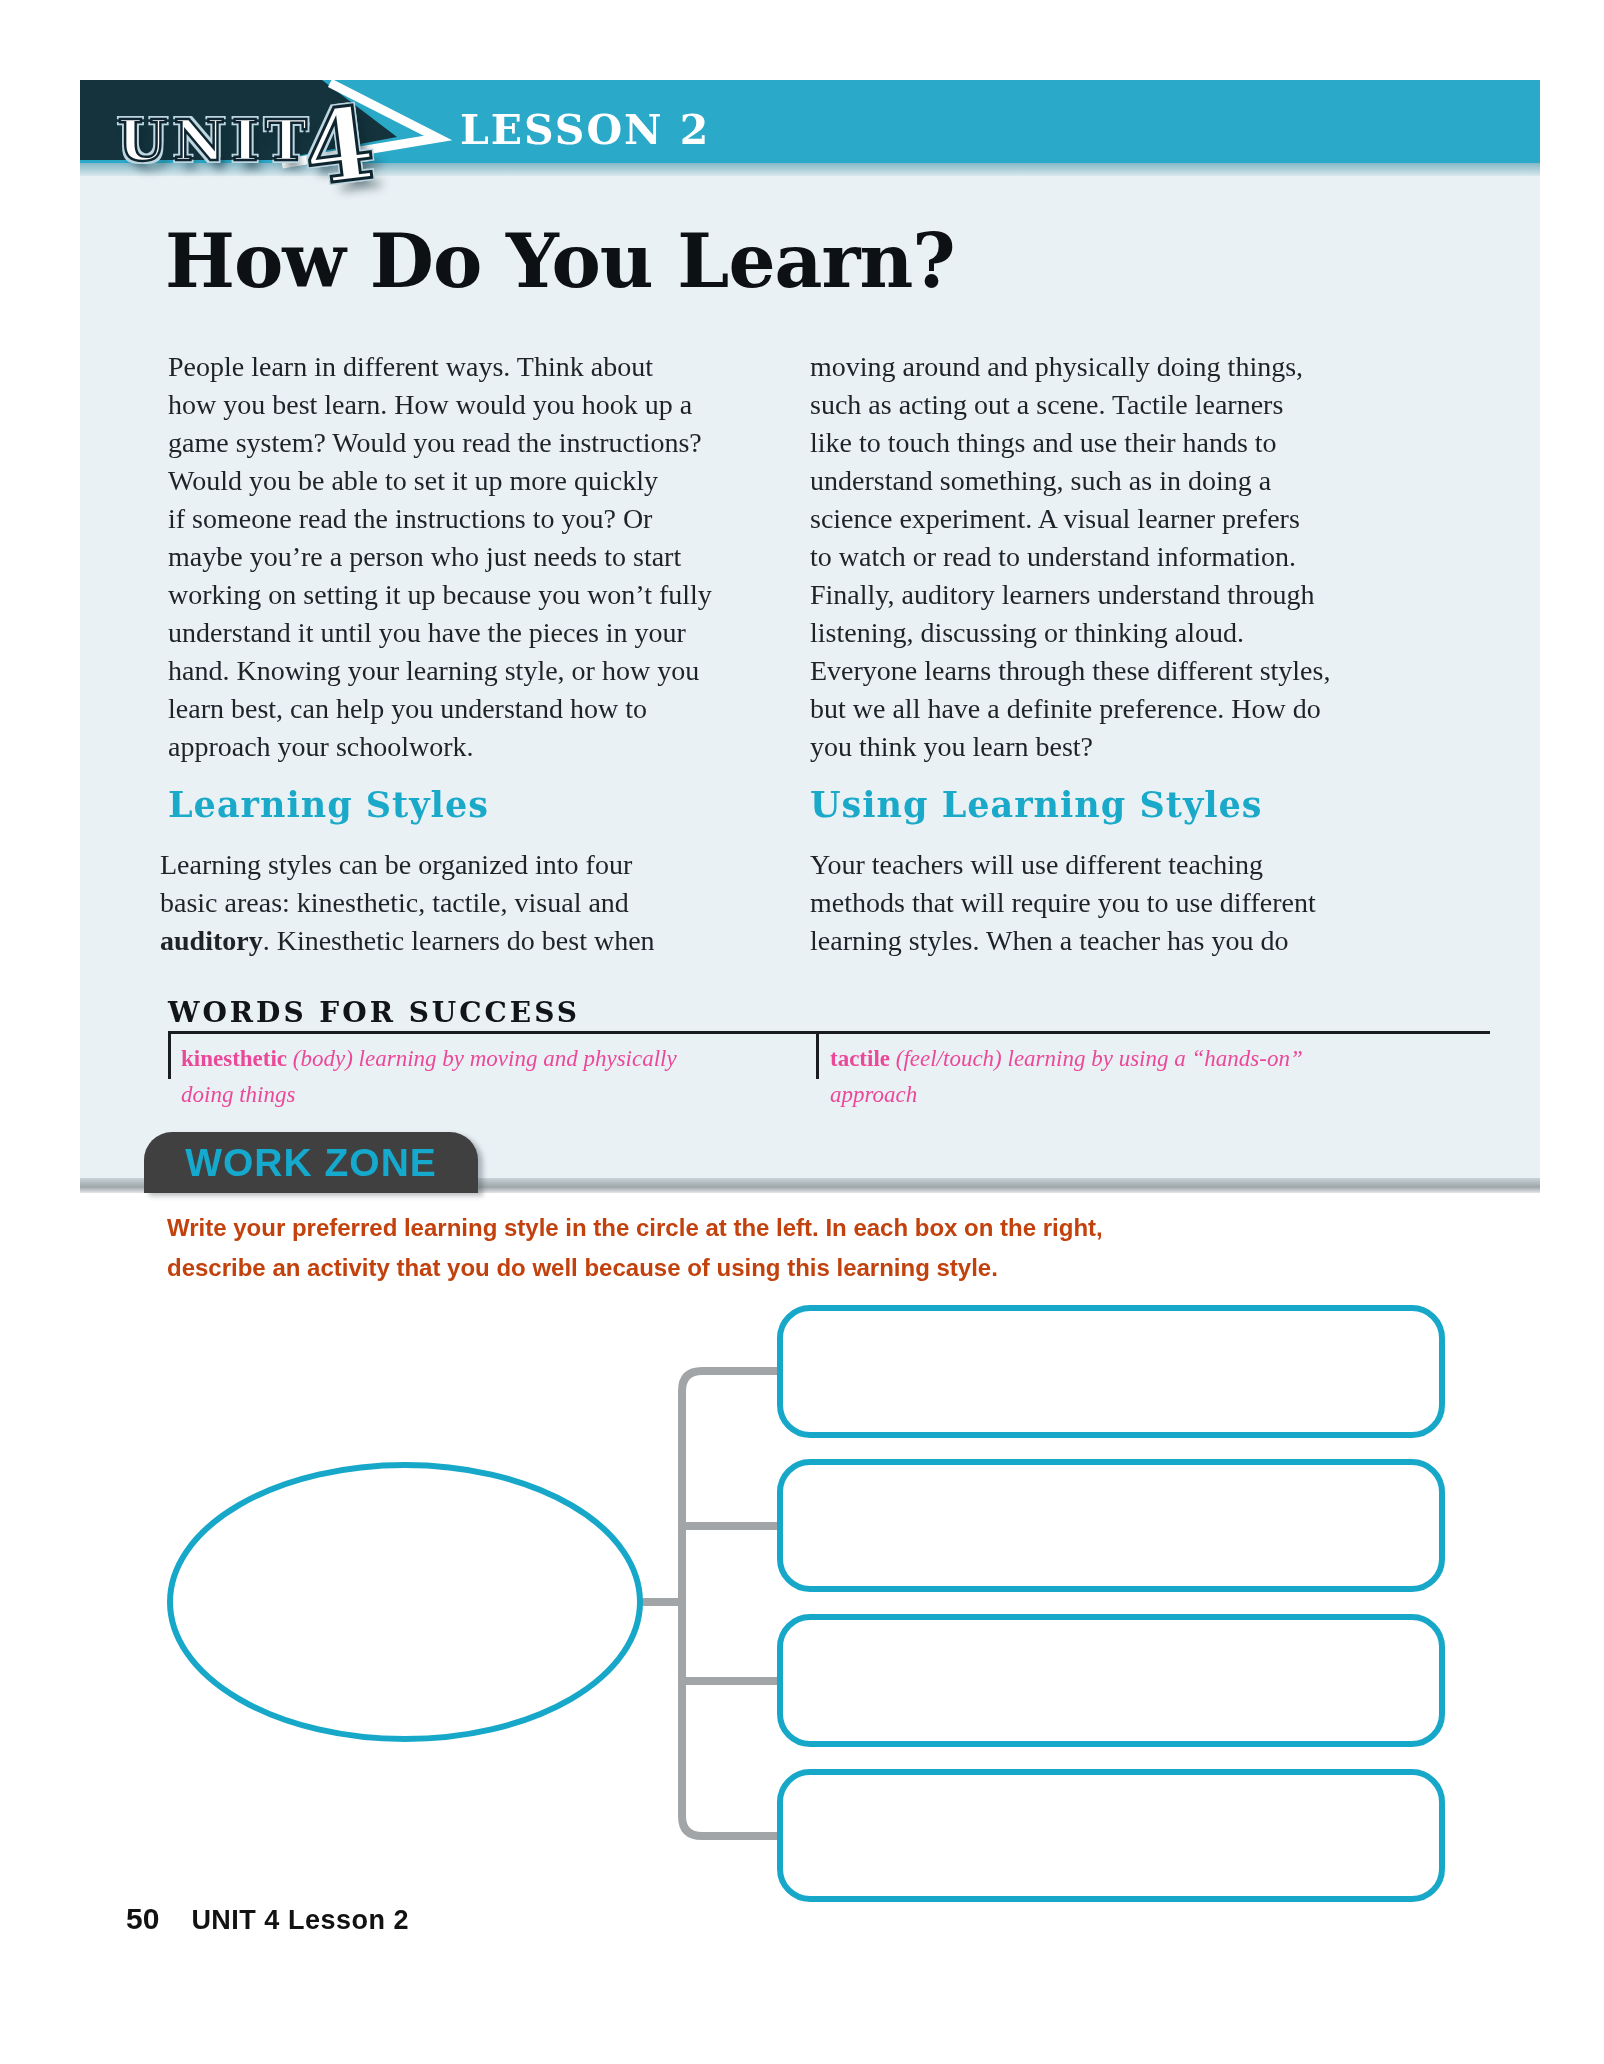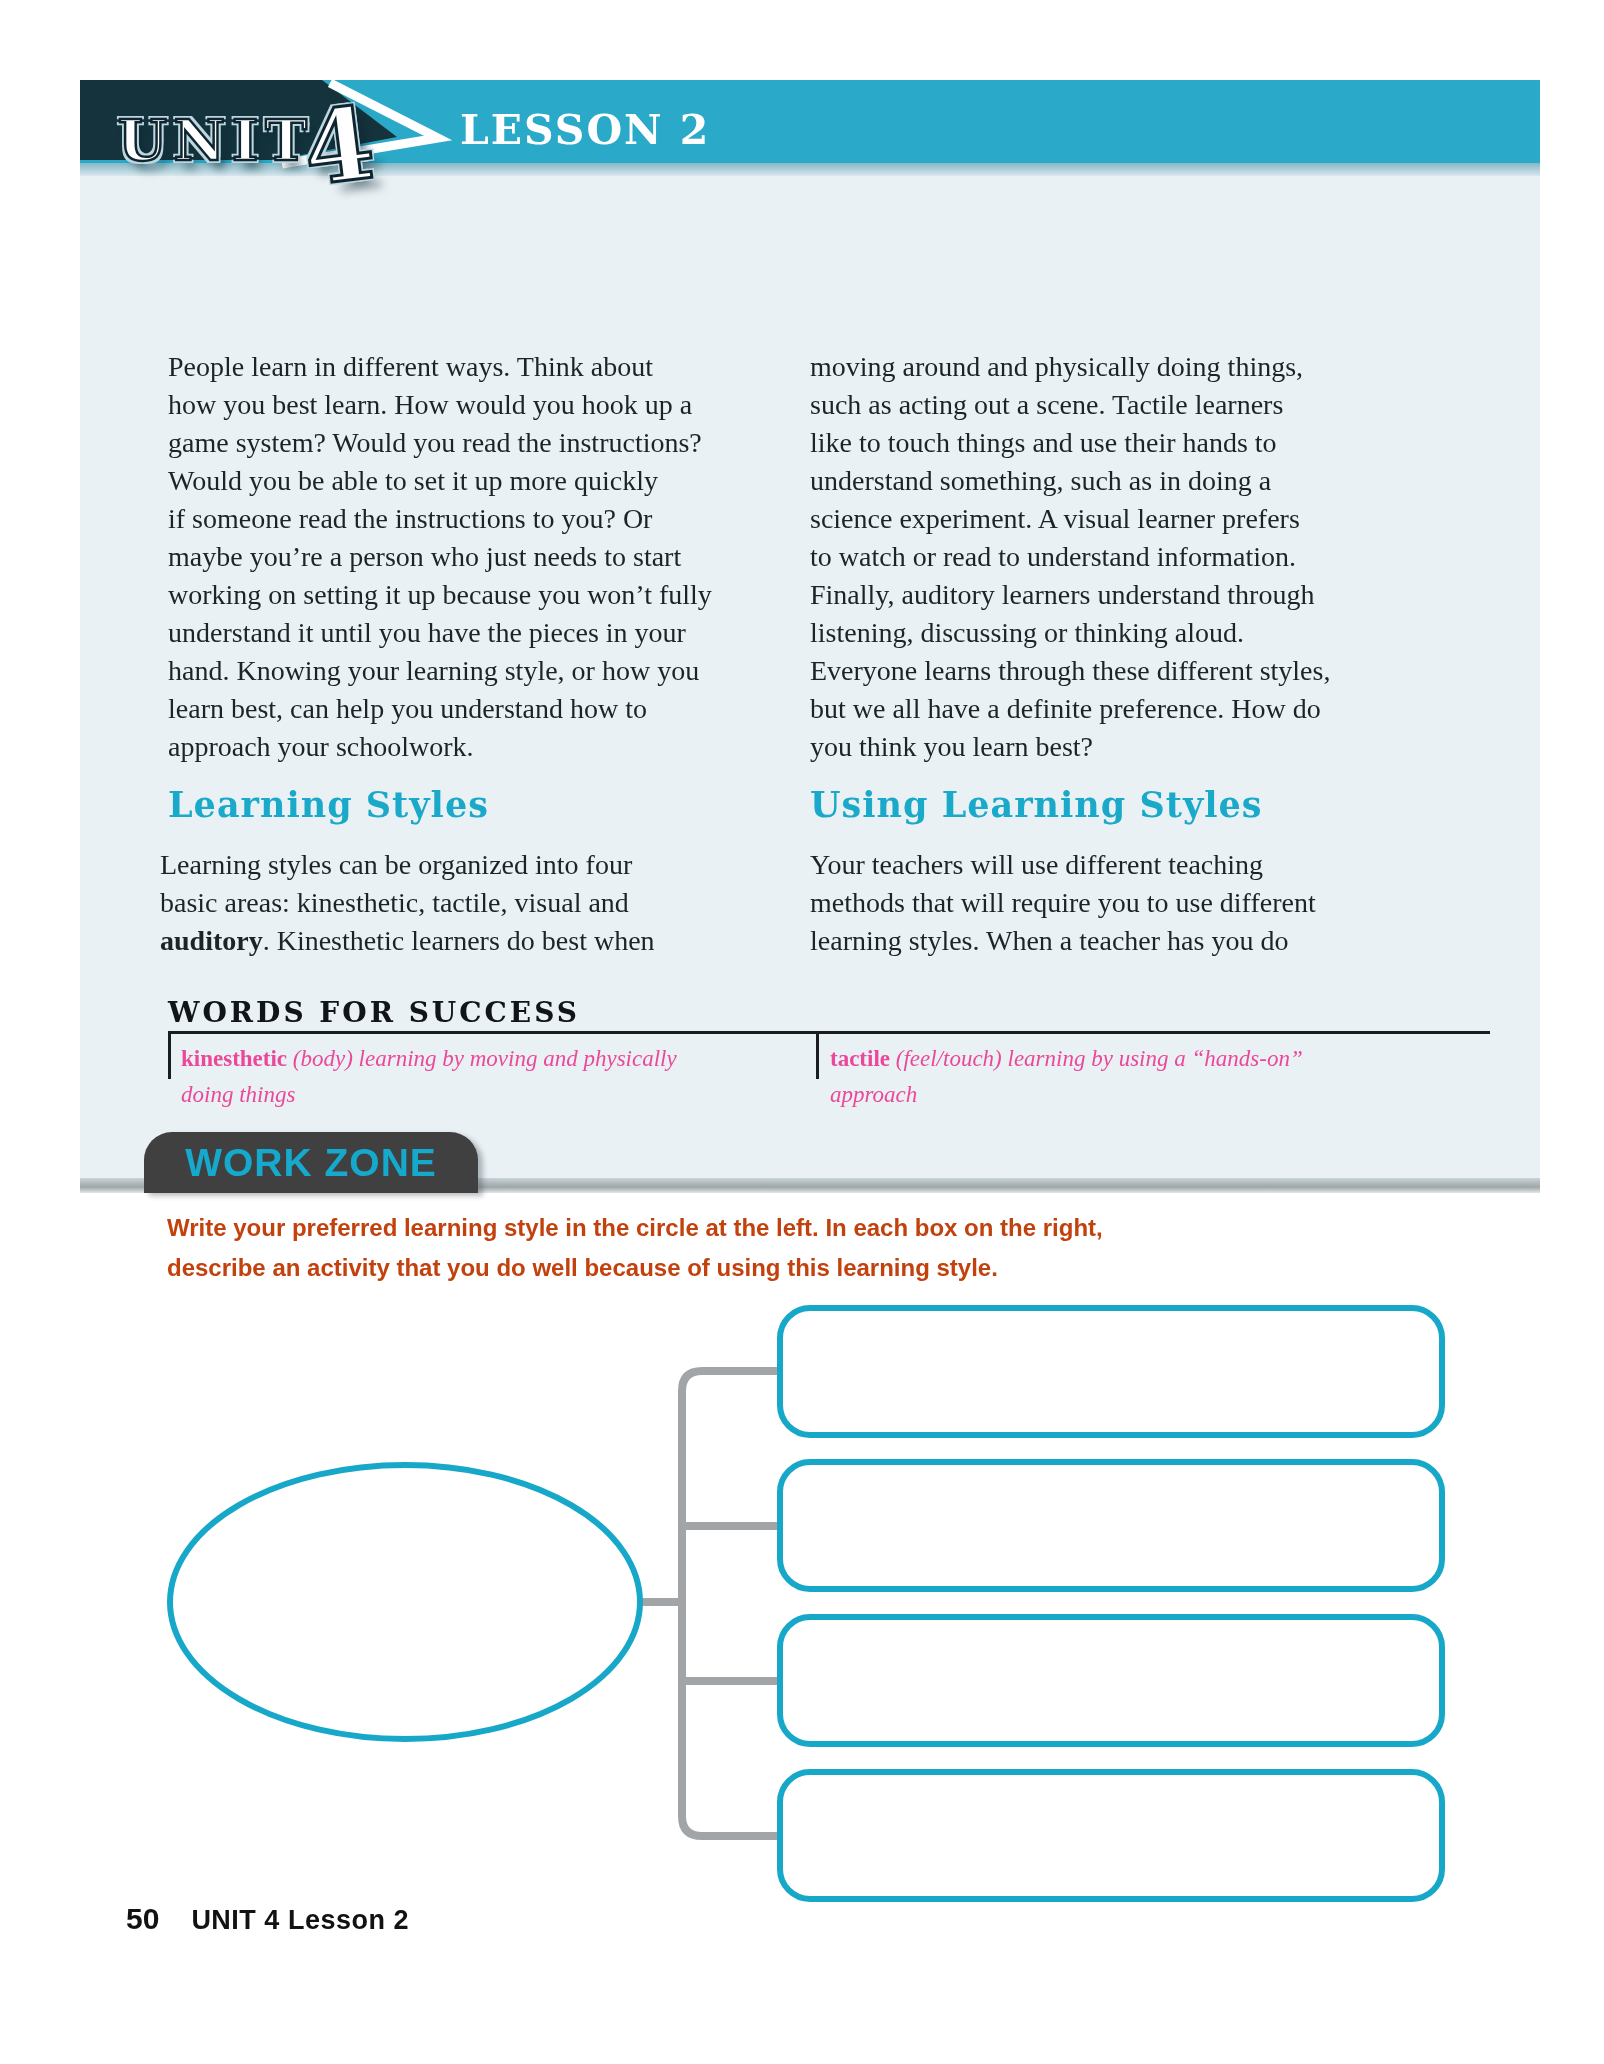--- a/index.html
+++ b/index.html
@@ -83,20 +83,21 @@
     </defs>
     <rect x="0" y="0" width="1460" height="83" fill="#2aa9c8"></rect>
     <rect x="0" y="83" width="1460" height="13" fill="url(#stripFade)"></rect>
     <polygon points="0,0 242,0 317,57 195,80 0,80" fill="#14333c"></polygon>
     <polyline points="250,3 358,58 202,84" fill="none" stroke="#ffffff" stroke-width="9"></polyline>
   </svg>
   <div class="unit-word">UNIT</div>
   <div class="unit-num">4</div>
   <div class="lesson-label">LESSON 2</div>
 
+  <div class="page-title">How Do You Learn?</div>
 
   <div class="body-text col-left-p1">People learn in different ways. Think about
 how you best learn. How would you hook up a
 game system? Would you read the instructions?
 Would you be able to set it up more quickly
 if someone read the instructions to you? Or
 maybe you’re a person who just needs to start
 working on setting it up because you won’t fully
 understand it until you have the pieces in your
 hand. Knowing your learning style, or how you

